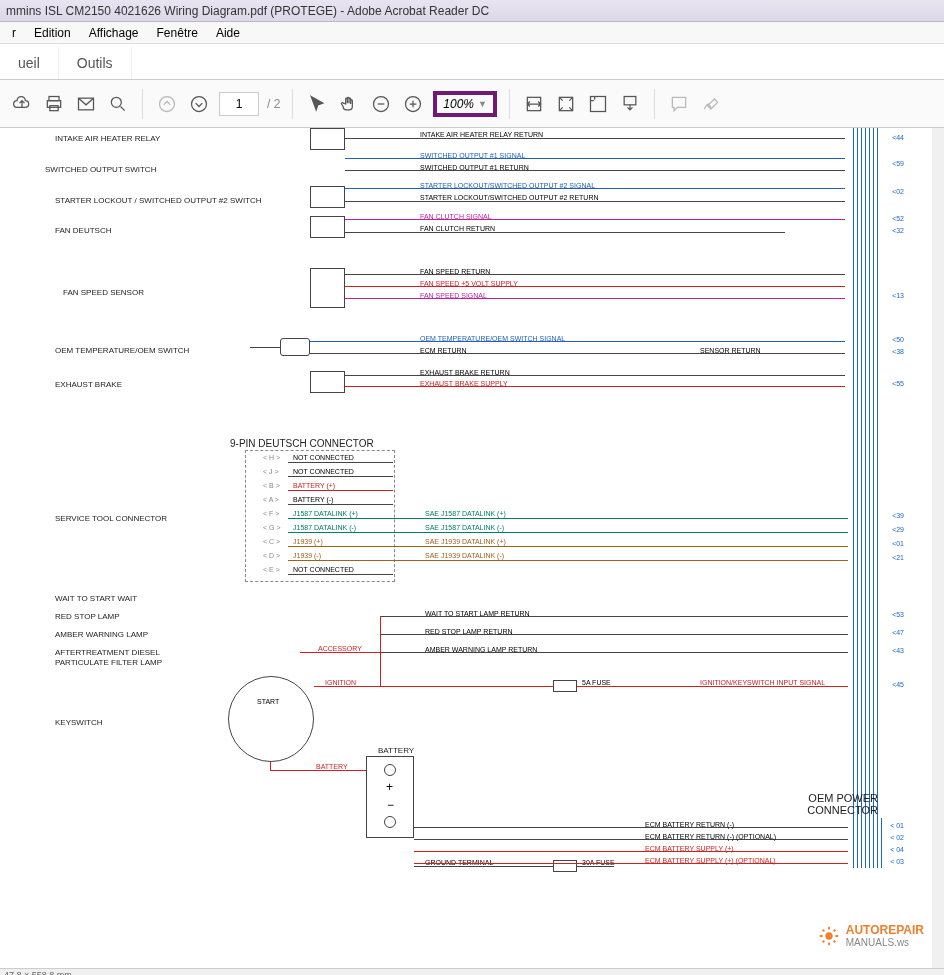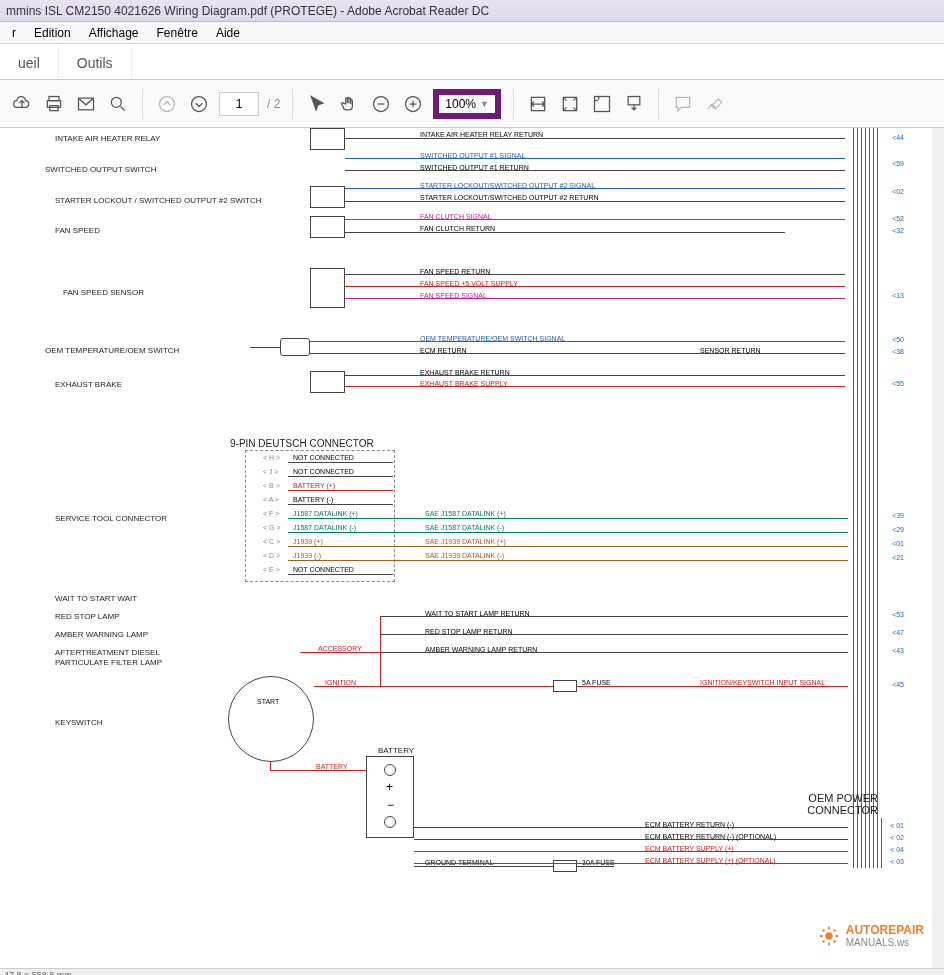--- a/index.html
+++ b/index.html
@@ -9,21 +9,21 @@
 .menubar span { padding: 2px 8px; cursor: pointer; }
 .tabbar { height: 36px; display: flex; align-items: flex-end; background: #fff; border-bottom: 1px solid #ccc; }
 .tab { padding: 8px 18px; font-size: 14px; color: #555; border-right: 1px solid #eee; display: flex; align-items: center; gap: 8px; }
 .tab.active { background: #fff; border: 1px solid #ccc; border-bottom: 1px solid #fff; position: relative; top: 1px; }
 .tab .close { color: #888; font-size: 16px; cursor: pointer; }
 .toolbar { height: 48px; display: flex; align-items: center; padding: 0 10px; gap: 8px; border-bottom: 1px solid #ccc; background: #fafafa; }
 .tool-icon { width: 24px; height: 24px; display: flex; align-items: center; justify-content: center; color: #555; cursor: pointer; }
 .tool-icon svg { width: 20px; height: 20px; fill: none; stroke: #555; stroke-width: 1.5; }
 .sep { width: 1px; height: 30px; background: #ddd; margin: 0 4px; }
 .page-input { width: 40px; height: 24px; border: 1px solid #ccc; text-align: center; font-size: 12px; }
-.zoom { border: 6px solid #701a75; padding: 2px 6px; font-size: 12px; display: flex; align-items: center; gap: 4px; }
+.zoom { border: 4px solid #701a75; padding: 2px 6px; font-size: 12px; display: flex; align-items: center; gap: 4px; font-style: italic; }
 .zoom .dd { font-size: 9px; color: #888; }
 .content { position: relative; height: 840px; background: #fff; overflow: hidden; border-right: 12px solid #f0f0f0; padding-left: 13px; }
 .diagram { position: absolute; top: 0; left: 0; width: 100%; height: 100%; font-family: Arial, sans-serif; font-size: 8px; }
 .lbl { position: absolute; font-size: 8px; color: #222; white-space: nowrap; }
 .sig { position: absolute; font-size: 7px; white-space: nowrap; }
 .pin { position: absolute; font-size: 7px; color: #1868c8; }
 .box { position: absolute; border: 1px solid #444; background: #fff; }
 .dashbox { position: absolute; border: 1px dashed #888; }
 .line { position: absolute; background: #444; height: 1px; }
 .vline { position: absolute; background: #444; width: 1px; }
@@ -187,40 +187,40 @@
 <div class="pin" style="right:28px;top:32px">&lt;59</div>
 
 <div class="lbl" style="left:55px;top:68px">STARTER LOCKOUT / SWITCHED OUTPUT #2 SWITCH</div>
 <div class="box" style="left:310px;top:58px;width:35px;height:22px"></div>
 <div class="line" style="left:345px;top:60px;width:500px;background:#2060c0"></div>
 <div class="line" style="left:345px;top:73px;width:500px"></div>
 <div class="sig blue" style="left:420px;top:54px">STARTER LOCKOUT/SWITCHED OUTPUT #2 SIGNAL</div>
 <div class="sig" style="left:420px;top:66px">STARTER LOCKOUT/SWITCHED OUTPUT #2 RETURN</div>
 <div class="pin" style="right:28px;top:60px">&lt;02</div>
 
-<div class="lbl" style="left:55px;top:98px">FAN SPEED</div>
+<div class="lbl" style="left:55px;top:98px">FAN DEUTSCH</div>
 <div class="box" style="left:310px;top:88px;width:35px;height:22px"></div>
 <div class="line" style="left:345px;top:91px;width:500px;background:#c020a0"></div>
 <div class="line" style="left:345px;top:104px;width:440px"></div>
 <div class="sig magenta" style="left:420px;top:85px">FAN CLUTCH SIGNAL</div>
 <div class="sig" style="left:420px;top:97px">FAN CLUTCH RETURN</div>
 <div class="pin" style="right:28px;top:87px">&lt;52</div>
 <div class="pin" style="right:28px;top:99px">&lt;32</div>
 
 <div class="lbl" style="left:63px;top:160px">FAN SPEED SENSOR</div>
 <div class="box" style="left:310px;top:140px;width:35px;height:40px"></div>
 <div class="line" style="left:345px;top:146px;width:500px"></div>
 <div class="line" style="left:345px;top:158px;width:500px;background:#d02020"></div>
 <div class="line" style="left:345px;top:170px;width:500px;background:#c020a0"></div>
 <div class="sig" style="left:420px;top:140px">FAN SPEED RETURN</div>
 <div class="sig red" style="left:420px;top:152px">FAN SPEED +5 VOLT SUPPLY</div>
 <div class="sig magenta" style="left:420px;top:164px">FAN SPEED SIGNAL</div>
 <div class="pin" style="right:28px;top:164px">&lt;13</div>
 
-<div class="lbl" style="left:45px;top:218px">OEM TEMPERATURE/OEM SWITCH</div>
+<div class="lbl" style="left:55px;top:218px">OEM TEMPERATURE/OEM SWITCH</div>
 <div class="box" style="left:280px;top:210px;width:30px;height:18px;border-radius:3px"></div>
 <div class="line" style="left:250px;top:219px;width:30px"></div>
 <div class="line" style="left:310px;top:213px;width:535px;background:#2060c0"></div>
 <div class="line" style="left:310px;top:225px;width:535px"></div>
 <div class="sig blue" style="left:420px;top:207px">OEM TEMPERATURE/OEM SWITCH SIGNAL</div>
 <div class="sig" style="left:420px;top:219px">ECM RETURN</div>
 <div class="sig" style="left:700px;top:219px">SENSOR RETURN</div>
 <div class="pin" style="right:28px;top:208px">&lt;50</div>
 <div class="pin" style="right:28px;top:220px">&lt;38</div>
 

